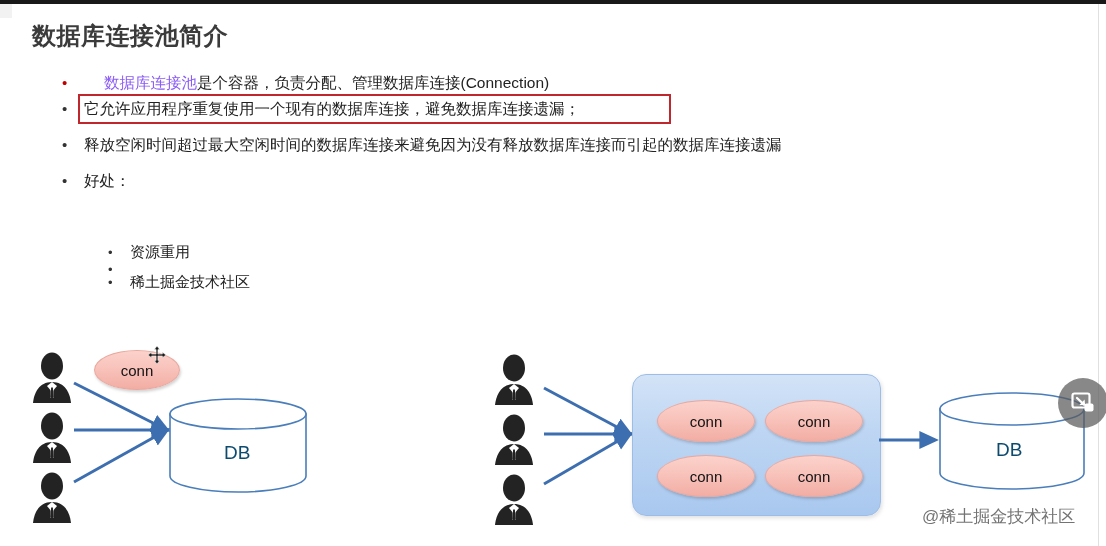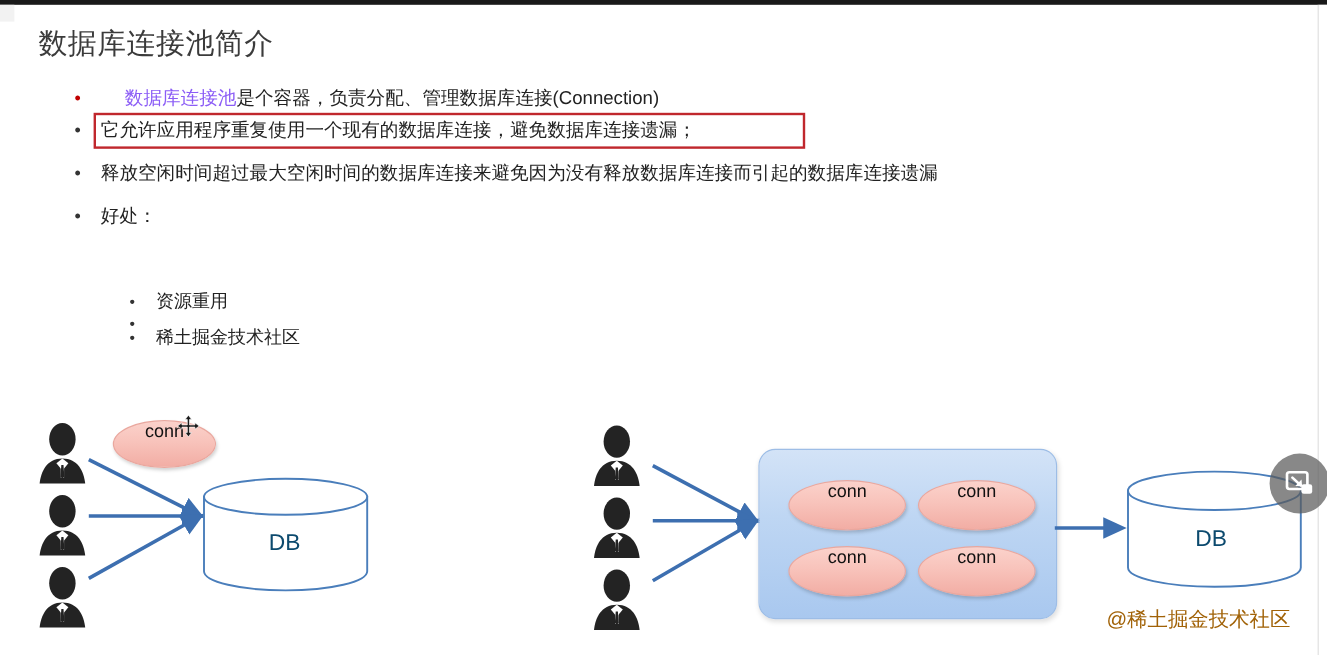--- a/index.html
+++ b/index.html
@@ -43,21 +43,21 @@
     right: 0; top: 4px;
     width: 7px; height: 542px;
     background: #ffffff;
   }
 
   
   .slide-title {
     position: absolute;
     left: 32px; top: 20px;
     font-size: 24px;
-    font-weight: normal;
+    font-weight: bold;
     color: #3b3b3b;
     letter-spacing: 0.5px;
     white-space: nowrap;
   }
 
   .bullet-row {
     position: absolute;
     display: flex;
     align-items: baseline;
     white-space: nowrap;
@@ -130,38 +130,39 @@
     color: #0c4a6e;
     font-family: "Liberation Sans", sans-serif;
   }
   .conn-ellipse {
     position: absolute;
     border-radius: 50%;
     background: linear-gradient(to bottom, #fbd2cb 0%, #f8c3bb 45%, #f2ada4 100%);
     border: 1px solid #e9a79e;
     box-shadow: 1px 2px 3px rgba(0,0,0,0.18);
     display: flex;
+    align-items: center;
     justify-content: center;
     color: #111;
     font-size: 15px;
   }
   .pool-box {
     position: absolute;
     left: 632px; top: 374px;
     width: 247px; height: 140px;
     border-radius: 14px;
     background: linear-gradient(to bottom, #d3e3f7 0%, #bed6f3 40%, #a9c8ef 100%);
     border: 1px solid #9dbde6;
     box-shadow: 1px 2px 4px rgba(0,0,0,0.13);
   }
   .watermark {
     position: absolute;
     left: 922px; top: 505px;
     font-size: 17px;
-    color: #a16207;
+    color: #737373;
     white-space: nowrap;
   }
   .pip-button {
     position: absolute;
     left: 1058px; top: 378px;
     width: 50px; height: 50px;
     border-radius: 50%;
     background: rgba(90,90,90,0.72);
     display: flex;
     align-items: center;

